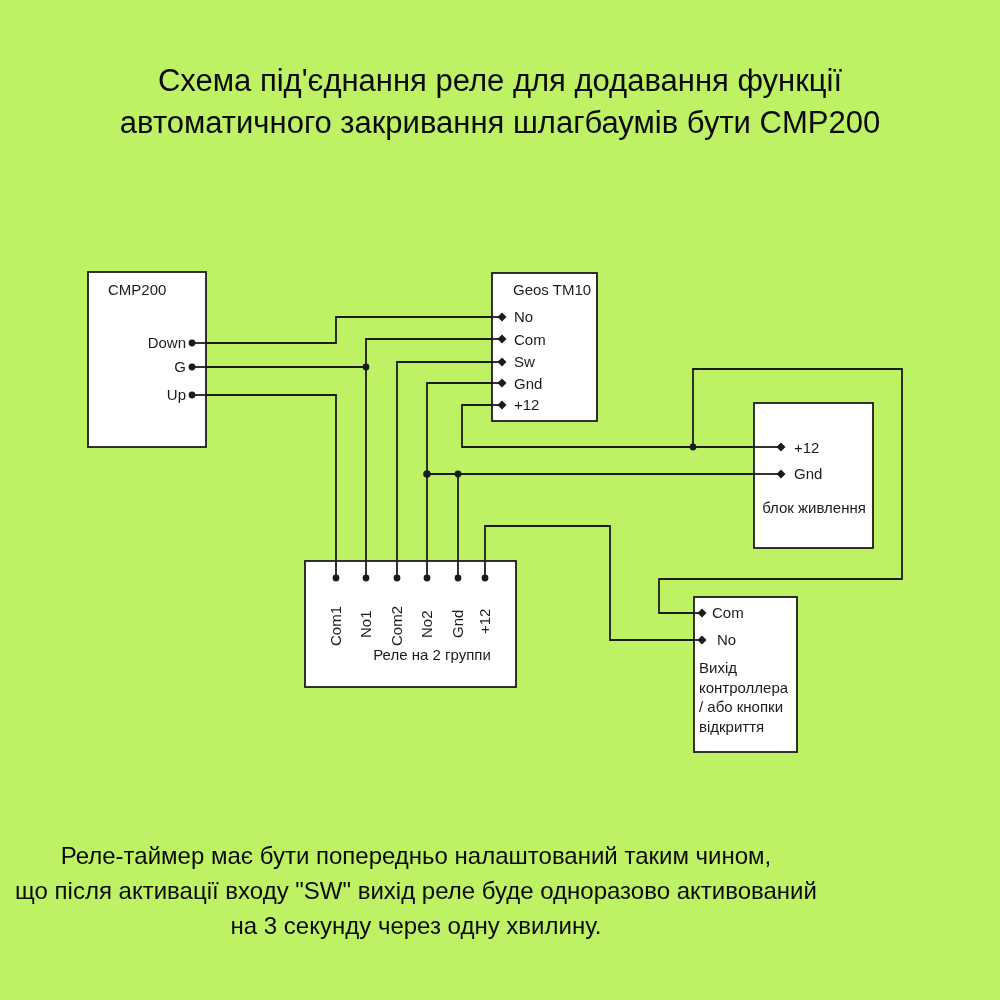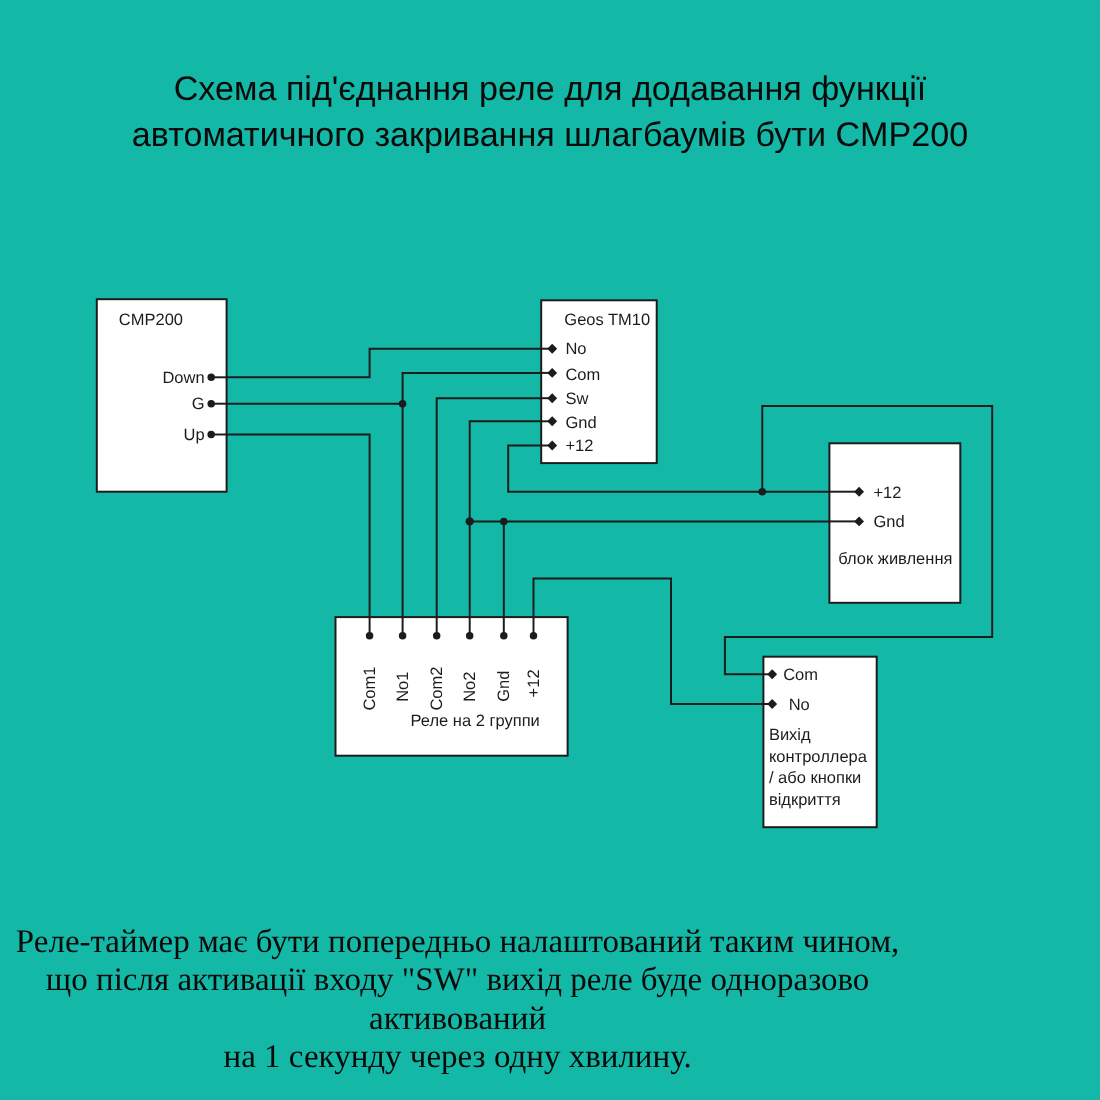--- a/index.html
+++ b/index.html
@@ -1,44 +1,43 @@
 <!DOCTYPE html>
 <html><head>
 <meta charset="utf-8">
 <style>
   html, body { margin: 0; padding: 0; background: #ffffff; }
   #page {
     position: relative;
     width: 1000px;
     height: 1000px;
-    background: #14b8a6;
+    background: #bef264;
     font-family: "Liberation Sans", "DejaVu Sans", sans-serif;
     color: #0d0d0d;
     overflow: hidden;
   }
   .title-block {
     position: absolute;
     top: 60px;
     left: 0;
     width: 1000px;
     text-align: center;
     font-size: 31px;
     line-height: 42px;
     color: #0a0a0a;
   }
   .footer-block {
     position: absolute;
     top: 838px;
     left: 0;
     width: 832px;
     text-align: center;
-    font-size: 30px;
+    font-size: 24px;
     line-height: 35px;
     color: #0a0a0a;
-    font-family: Liberation Serif, serif;
   }
   .dg { position: absolute; top: 0; left: 0; }
   .dg text {
     font-family: "Liberation Sans", "DejaVu Sans", sans-serif;
     font-size: 15px;
     fill: #1c1c1c;
   }
   .box { fill: #ffffff; stroke: #1c1c1c; stroke-width: 1.8; }
   .wire { fill: none; stroke: #1c1c1c; stroke-width: 1.8; }
   .dot { fill: #1c1c1c; stroke: none; }
@@ -153,16 +152,16 @@
       <text x="699" y="673">Вихід</text>
       <text x="699" y="693">контроллера</text>
       <text x="699" y="712">/ або кнопки</text>
       <text x="699" y="732">відкриття</text>
     </g>
   </svg>
 
   <div class="footer-block">
     <div>Реле-таймер має бути попередньо налаштований таким чином,</div>
     <div>що після активації входу "SW" вихід реле буде одноразово активований</div>
-    <div>на 1 секунду через одну хвилину.</div>
+    <div>на 3 секунду через одну хвилину.</div>
   </div>
 
 </div>
 
 </body></html>

